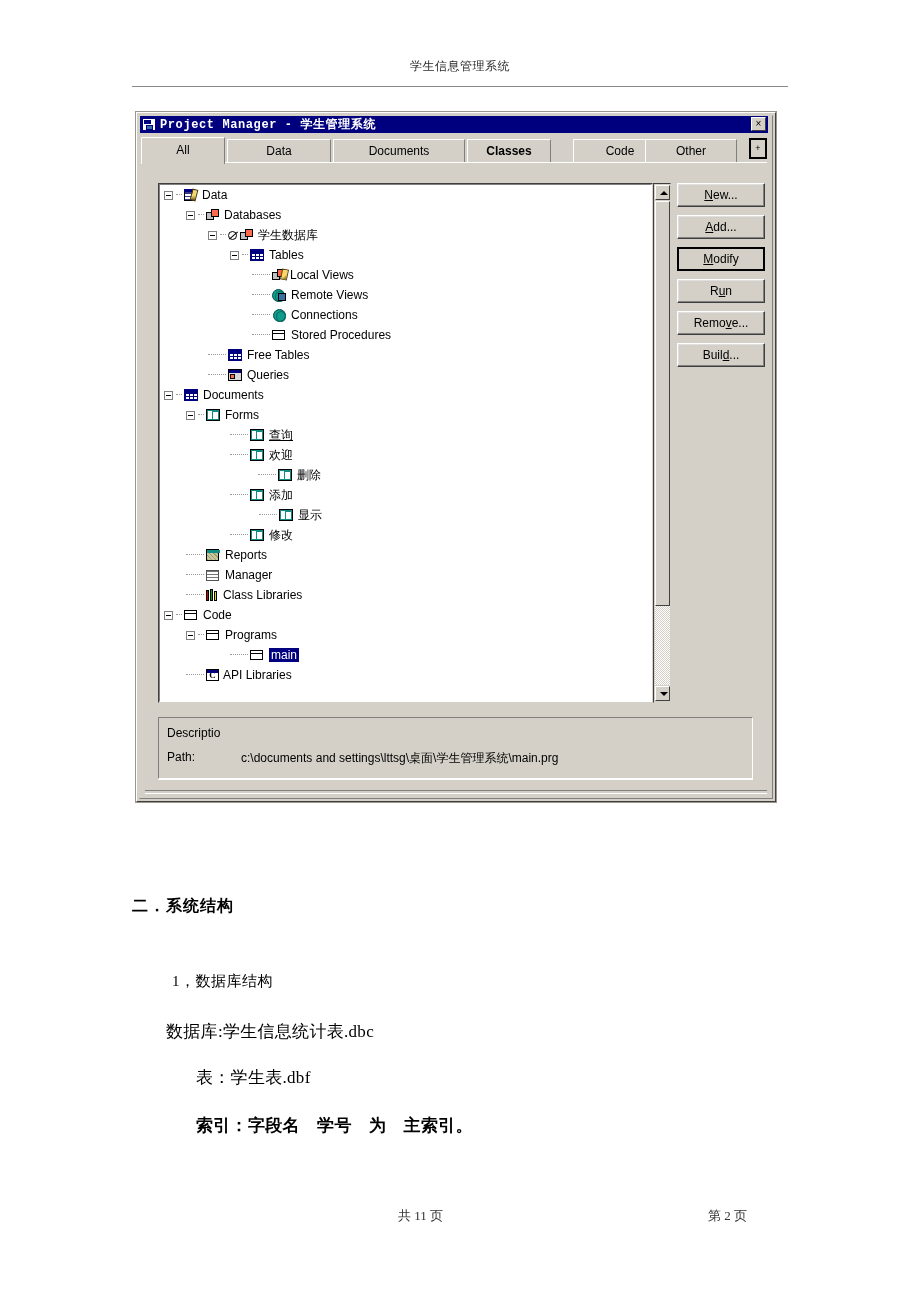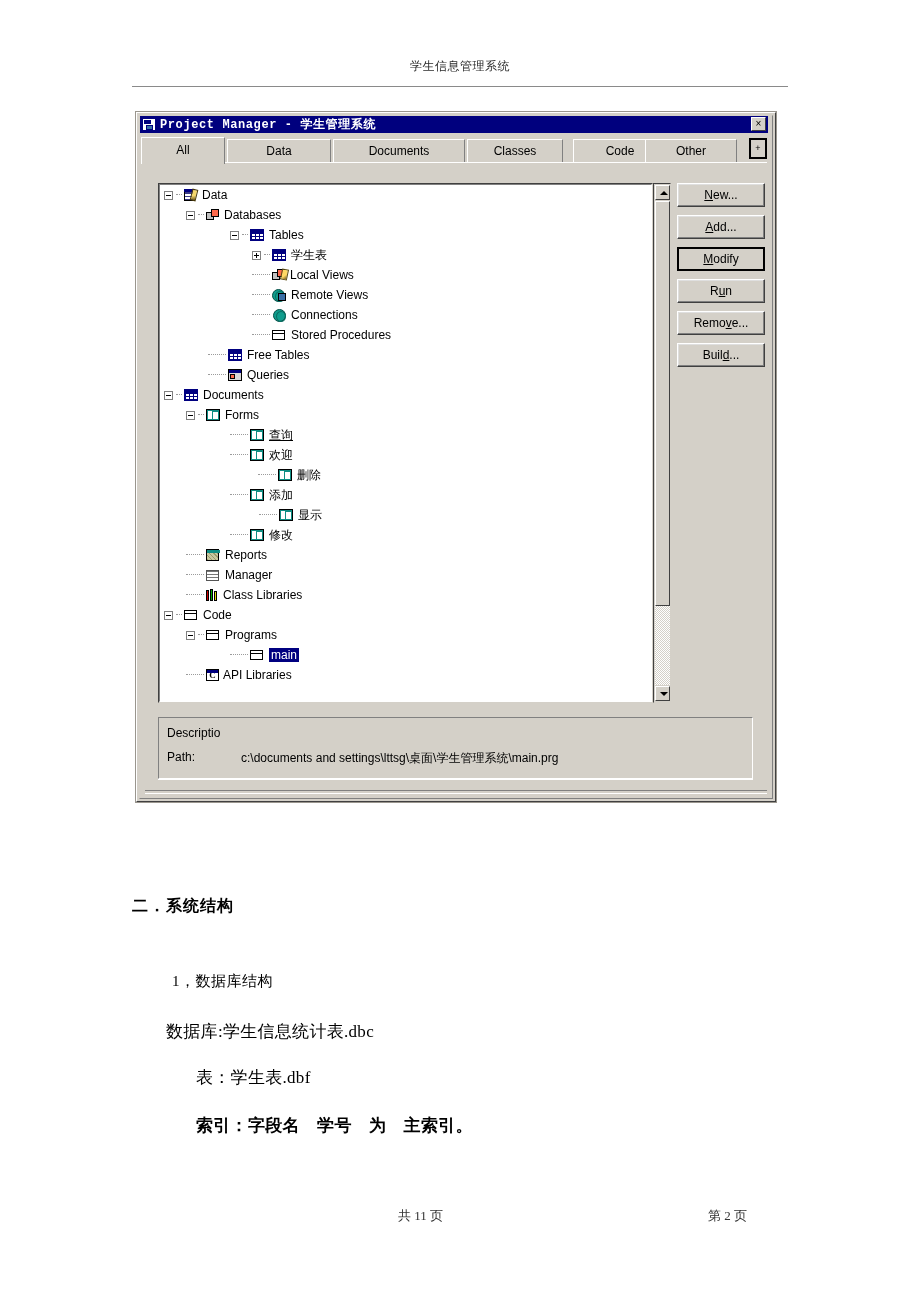--- a/index.html
+++ b/index.html
@@ -387,21 +387,21 @@
   <div class="titlebar">
     <span class="title-icon"></span>
     <span class="title-text">Project Manager - 学生管理系统</span>
     <span class="title-close">×</span>
   </div>
 
   <div class="tabstrip">
     <div class="tab active" style="left:0px;width:84px;">All</div>
     <div class="tab" style="left:86px;width:104px;">Data</div>
     <div class="tab" style="left:192px;width:132px;">Documents</div>
-    <div class="tab" style="left:326px;width:96px;">Classes</div>
+    <div class="tab" style="left:326px;width:84px;font-weight:bold;">Classes</div>
     <div class="tab" style="left:432px;width:94px;">Code</div>
     <div class="tab" style="left:504px;width:92px;">Other</div>
     <div class="tab-scroller">+</div>
   </div>
   <div class="tab-underline"></div>
 
   <div class="tree-panel-outer"></div>
   <div class="tree-panel">
     <div class="tree" id="tree-root">
         <div class="trow" style="padding-left: 4px;">
@@ -416,37 +416,38 @@
         </div>
         <div class="trow" style="padding-left: 26px;">
           <span class="expander"></span>
           <span class="dots" style="width:6px;"></span>
           <span class="ico ic-db">
             <span class="b1"></span>
             <span class="b2"></span>
           </span>
           <span class="lbl">Databases</span>
         </div>
+        <div class="trow" style="padding-left: 48px;">
+          <span class="expander"></span>
+          <span class="dots" style="width:6px;"></span>
+          <span class="ic-circleslash"></span>
+          <span class="ico ic-db">
+            <span class="b1"></span>
+            <span class="b2"></span>
+          </span>
+          <span class="lbl">学生数据库</span>
+        </div>
         <div class="trow" style="padding-left: 70px;">
           <span class="expander"></span>
           <span class="dots" style="width:6px;"></span>
           <span class="ico">
             <span class="ic-grid" style="position:absolute;left:0;top:0;"></span>
             <span class="ic-grid-hdr"></span>
           </span>
           <span class="lbl">Tables</span>
-        </div>
-        <div class="trow" style="padding-left: 92px;">
-          <span class="expander plus"></span>
-          <span class="dots" style="width:6px;"></span>
-          <span class="ico">
-            <span class="ic-grid" style="position:absolute;left:0;top:0;"></span>
-            <span class="ic-grid-hdr"></span>
-          </span>
-          <span class="lbl">学生表</span>
         </div>
         <div class="trow" style="padding-left: 92px;">
           <span class="dots" style="width:18px;"></span>
           <span class="ico ic-db">
             <span class="b1"></span>
             <span class="b2" style="background:#ff6a4d;"></span>
             <span class="ic-pencil"></span>
           </span>
           <span class="lbl">Local Views</span>
         </div>

